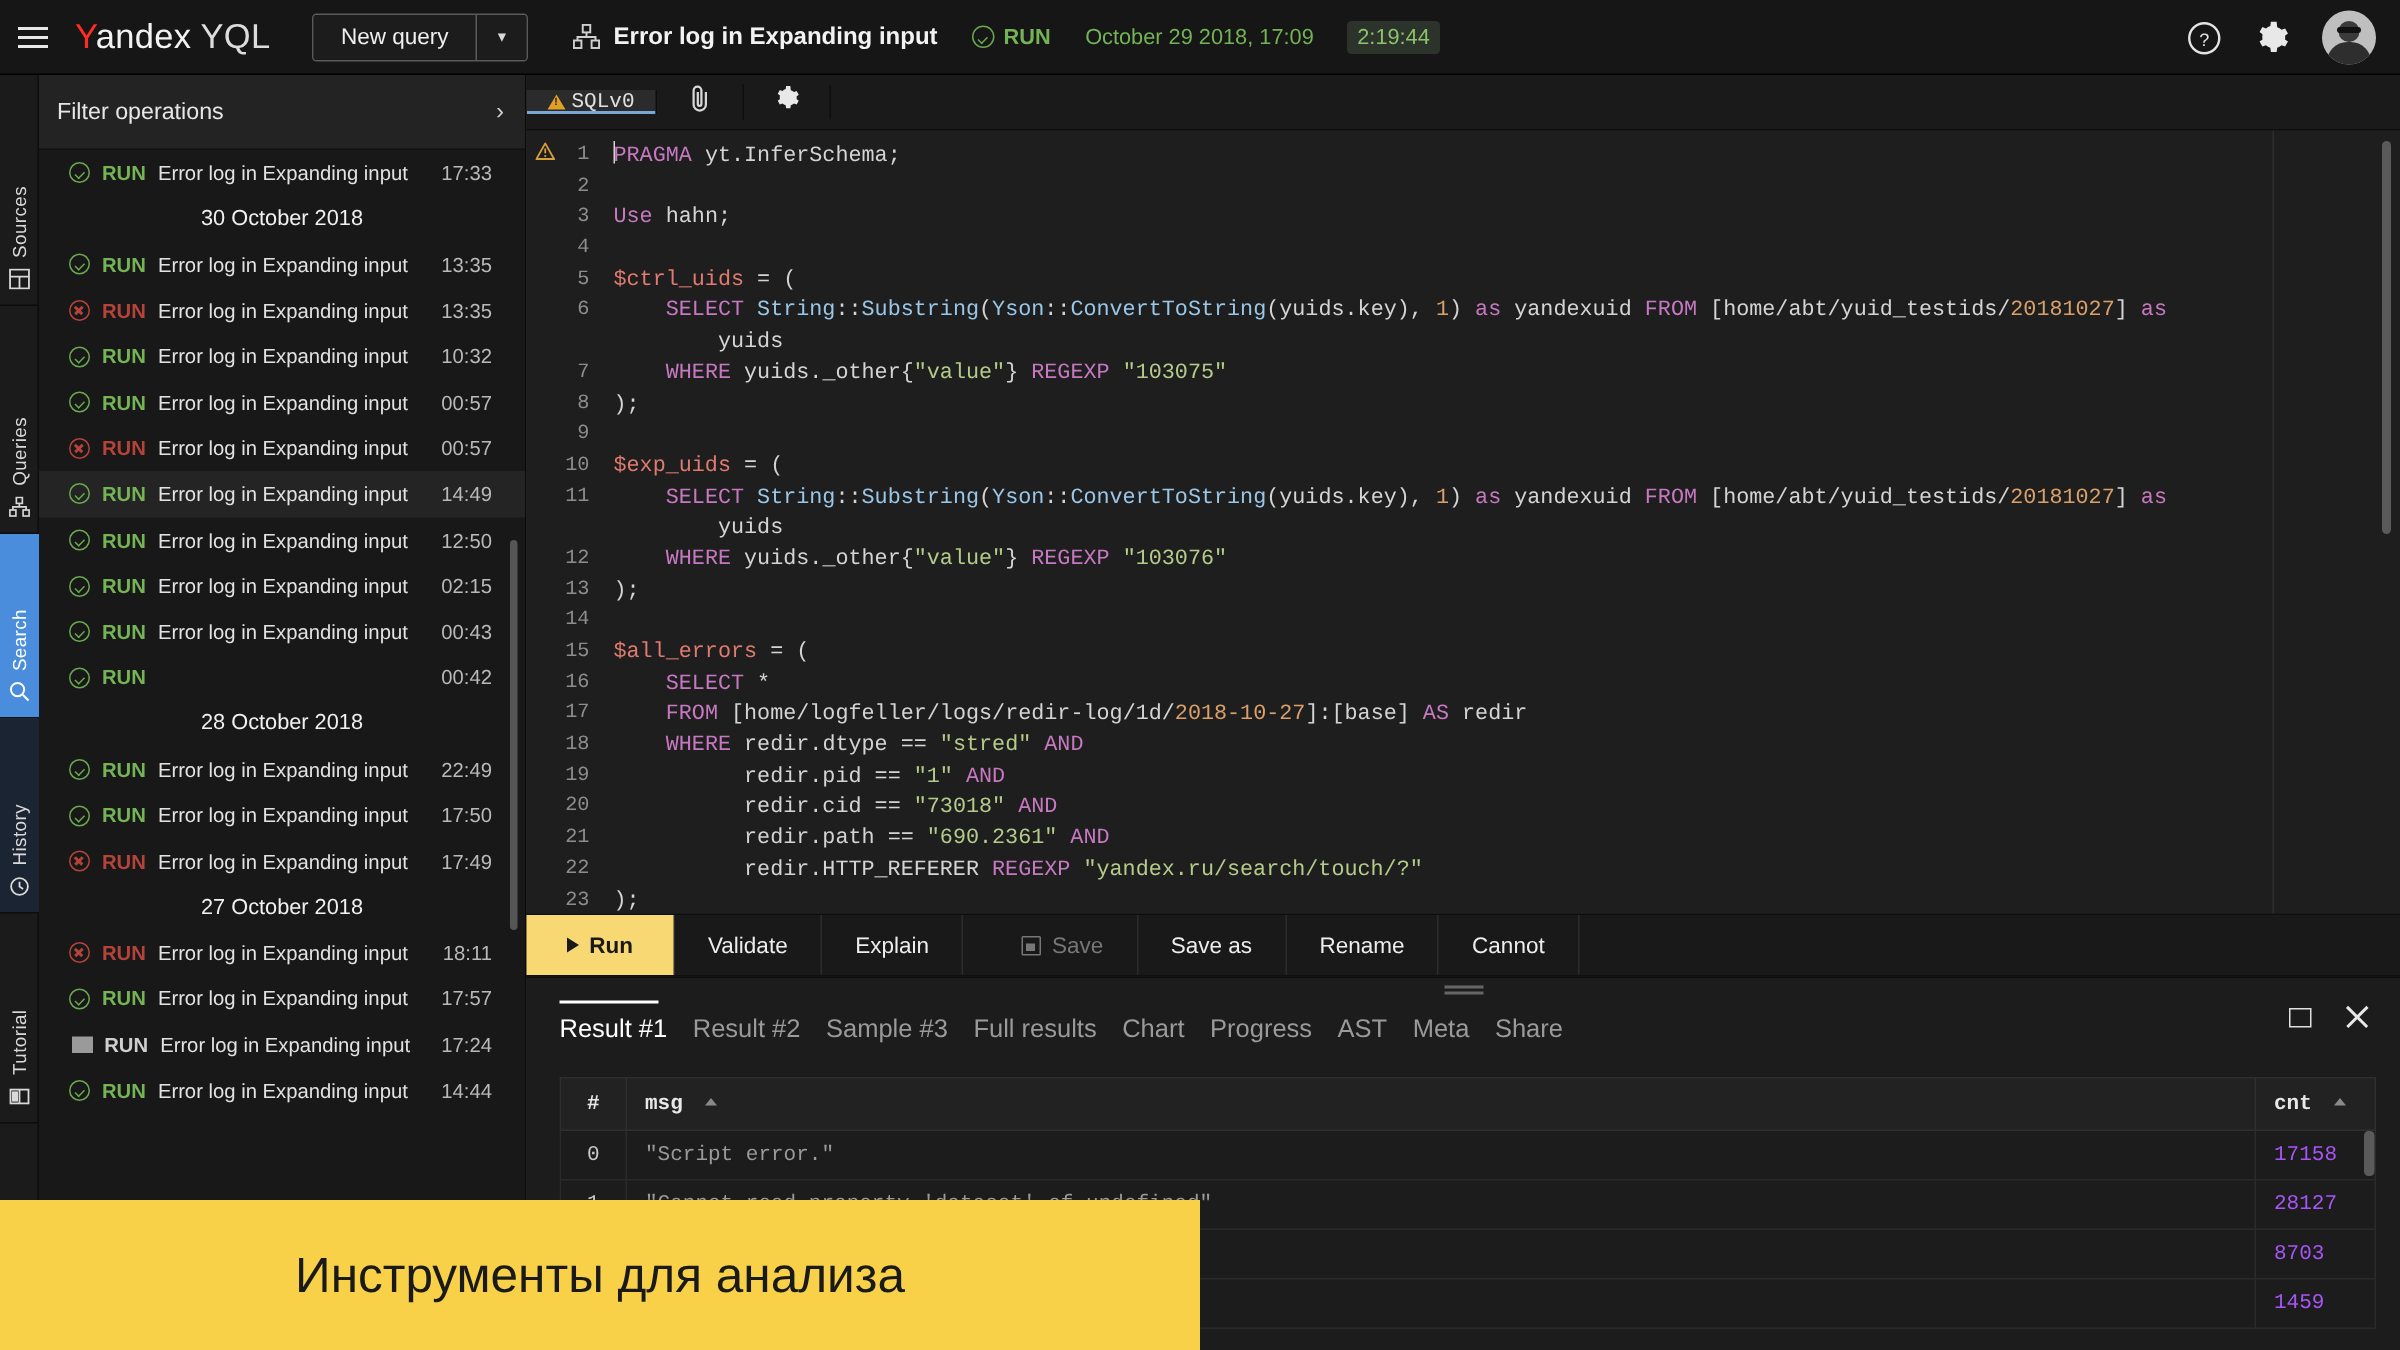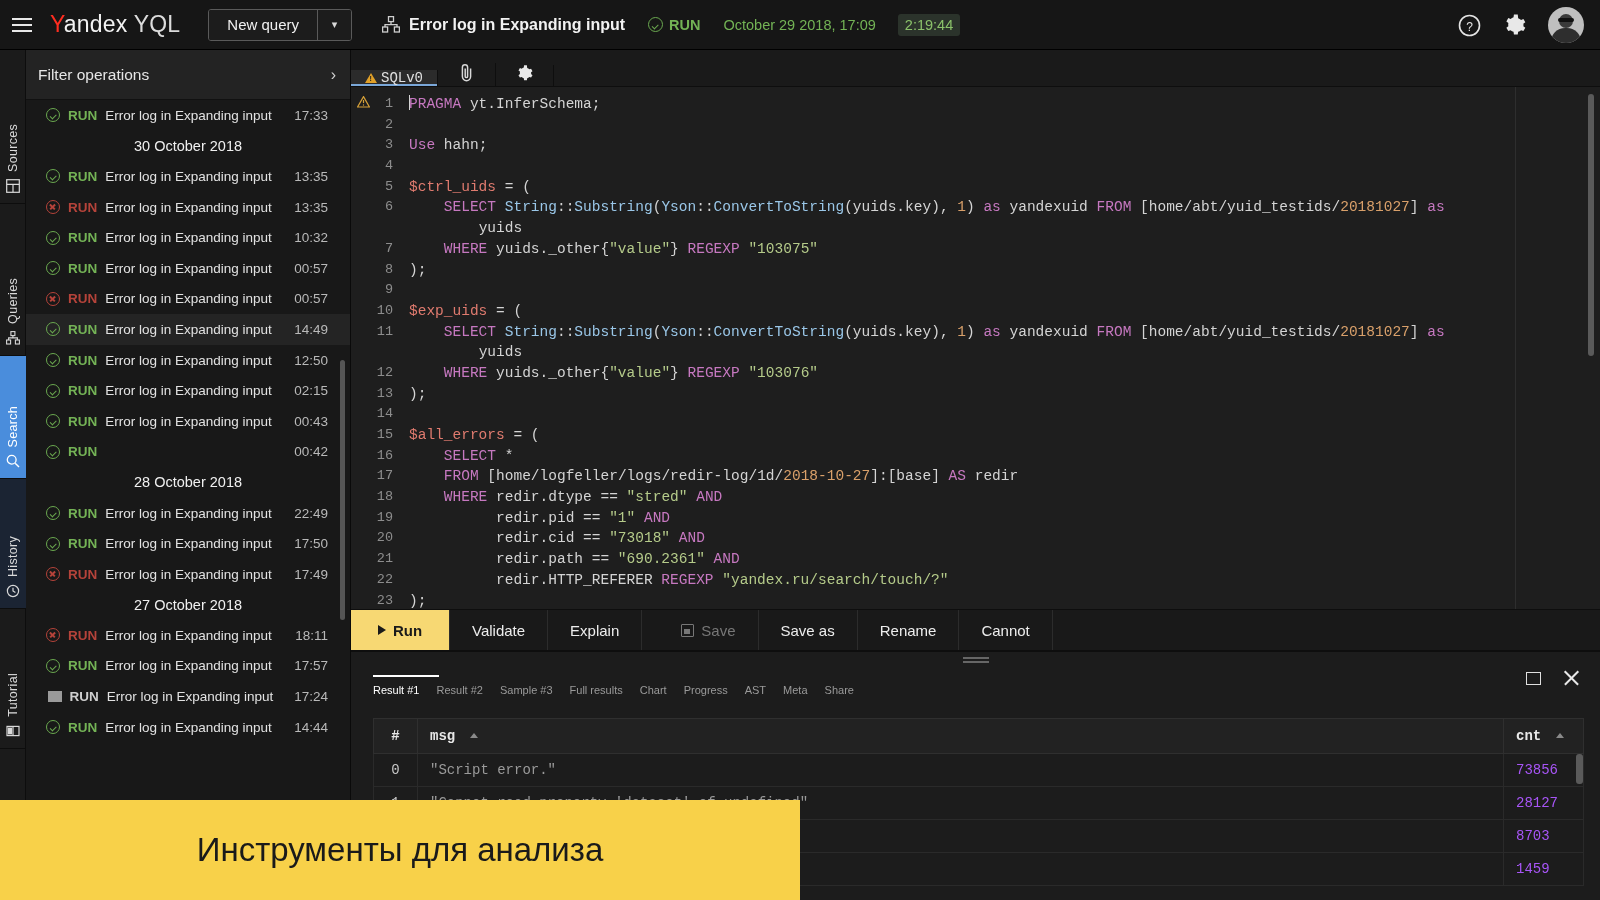--- a/index.html
+++ b/index.html
@@ -101,21 +101,21 @@
   .op-name { font-size: 13.5px; color: #e2e2e2; flex: 1 1 auto; white-space: nowrap; }
   .op-time { font-size: 13.5px; color: #b9b9b9; margin-right: 22px; }
   .date-sep { text-align: center; font-size: 14.5px; color: #f0f0f0; height: 30.6px;
               line-height: 30.6px; }
   .sb-scroll { position: absolute; right: 5px; top: 260px; width: 5px; height: 260px;
                background: #555; border-radius: 3px; }
 
   
   .editor-pane { position: absolute; left: 351px; top: 50px; width: 1249px; height: 850px;
                  background: #1e1e1e; }
-  .ed-tabs { height: 37px; background: #1a1a1a; display: flex; align-items: flex-end;
+  .ed-tabs { height: 37px; background: #1a1a1a; display: flex; align-items: center;
              border-bottom: 1px solid #0e0e0e; }
   .ed-tab { display: flex; align-items: center; padding: 0 14px; gap: 4px;
             border-right: 1px solid #0e0e0e; cursor: pointer; color: #e0e0e0; font-size: 14px;
             font-family: "Liberation Mono", monospace; position: relative; }
   .ed-tab.active { background: #2b2b2b; box-shadow: inset 0 -2px 0 #7aa7d8; }
   .warn-tri { width: 0; height: 0; border-left: 6px solid transparent;
               border-right: 6px solid transparent; border-bottom: 10px solid #e0a028;
               position: relative; }
   .warn-tri:after { content:"!"; position:absolute; left:-1.5px; top:2px; font-size:7px;
                     color:#1a1a1a; font-weight:bold; font-family:"Liberation Sans",sans-serif; }
@@ -155,21 +155,21 @@
   .save-ico { width: 13px; height: 13px; border: 1.6px solid #777; border-radius: 1px; position: relative; }
   .save-ico:after { content:""; position:absolute; left:2px; top:4.4px; width:5.6px; height:5px; background:#777; }
 
   
   .results { position: absolute; left: 0; top: 601px; width: 1249px; height: 299px;
              background: #1c1c1c; border-top: 1px solid #0e0e0e; }
   .grip { position: absolute; left: 50%; top: 5px; transform: translateX(-50%);
           width: 26px; cursor: ns-resize; }
   .grip i { display:block; height: 2px; background: #666; margin-bottom: 2px; }
   .res-tabs { display: flex; align-items: flex-end; height: 56px; padding: 0 0 0 22px; gap: 0; }
-  .res-tab { padding: 0 17px 12px 0; color: #9a9a9a; font-size: 11px; cursor: pointer;
+  .res-tab { padding: 0 17px 12px 0; color: #9a9a9a; font-size: 17px; cursor: pointer;
              position: relative; }
   .res-tab:first-child { padding-left: 0; }
   .res-tab.active { color: #fff; }
   .res-tab.active:before { content:""; position:absolute; left:0; top:-9px; width: 66px;
                             height: 2px; background: #fff; }
   .res-tools { position: absolute; right: 20px; top: 18px; display: flex; gap: 22px; align-items: center; }
   .win-ico { width: 15px; height: 13px; border: 1.7px solid #e0e0e0; cursor: pointer; }
   .x-ico { width: 17px; height: 17px; position: relative; cursor: pointer; }
   .x-ico:before, .x-ico:after { content:""; position:absolute; left:-1px; top:7px;
       width:19px; height:1.7px; background:#e8e8e8; }
@@ -539,21 +539,21 @@
               <th class="c-cnt">
                 <span>cnt</span>
                 <span class="sort-caret"></span>
               </th>
             </tr>
           </thead>
           <tbody id="resbody">
               <tr>
                 <td class="c-num">0</td>
                 <td>"Script error."</td>
-                <td class="c-cnt">73856</td>
+                <td class="c-cnt">17158</td>
               </tr>
               <tr>
                 <td class="c-num">1</td>
                 <td>"Cannot read property 'dataset' of undefined"</td>
                 <td class="c-cnt">28127</td>
               </tr>
               <tr>
                 <td class="c-num">2</td>
                 <td>"Cannot read property 'match' of undefined"</td>
                 <td class="c-cnt">8703</td>

